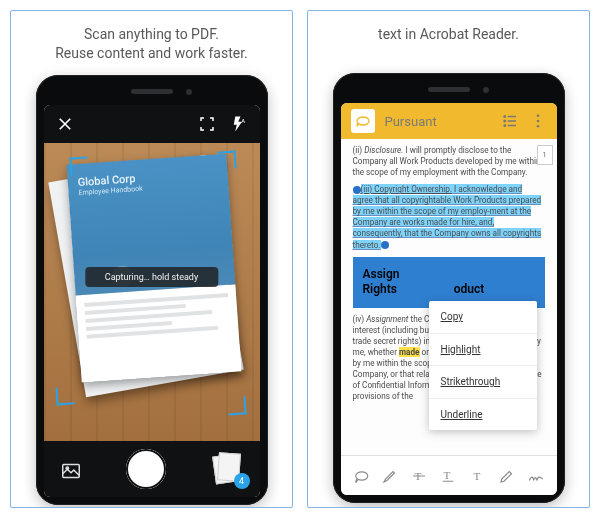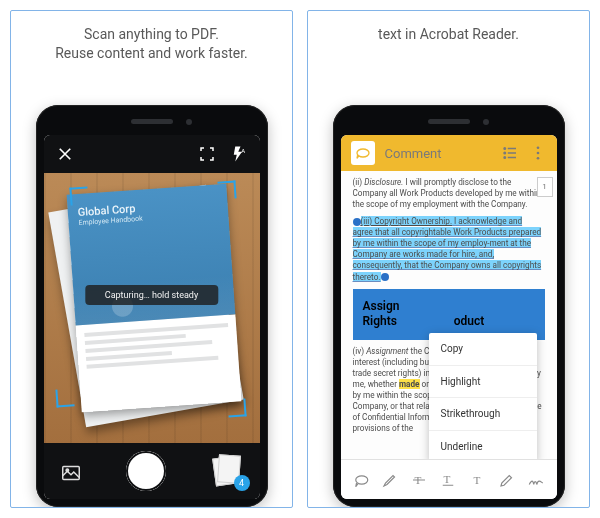--- a/index.html
+++ b/index.html
@@ -13,21 +13,20 @@
     padding: 10px;
   }
   .panel {
     flex: 1;
     border: 1px solid #82b4e8;
     border-radius: 2px;
     display: flex;
     flex-direction: column;
     align-items: center;
     overflow: hidden;
-    gap: 32px;
   }
   .caption {
     text-align: center;
     color: #595959;
     font-size: 14px;
     line-height: 1.35;
     padding: 14px 20px 12px;
     min-height: 62px;
   }
   
@@ -263,20 +262,21 @@
     width: 108px;
     background: #fff;
     box-shadow: 0 2px 10px rgba(0,0,0,0.25);
     border-radius: 2px;
     font-size: 10px;
     color: #333;
   }
   .ctx-item {
     padding: 9px 12px;
     border-bottom: 1px solid #eee;
+    text-decoration: underline;
   }
   .ctx-item:last-child { border-bottom: none; }
   .reader-bottom {
     height: 40px;
     border-top: 1px solid #e1e1e1;
     background: #fff;
     display: flex;
     align-items: center;
     justify-content: space-around;
     padding: 0 6px;
@@ -371,21 +371,21 @@
     <div class="sensor"></div>
     <div class="screen">
 
       <div class="reader-top">
         <div class="back-btn">
           <svg viewBox="0 0 24 24" width="16" height="16" fill="none" stroke="currentColor" stroke-width="2">
               <path d="M3 12a9 6 0 1 0 18 0 9 6 0 1 0-18 0z"></path>
               <path d="M6 16l-3 4 1-5"></path>
             </svg>
         </div>
-        <div class="reader-title">Comment</div>
+        <div class="reader-title">Pursuant</div>
         <span class="icon">
           <svg viewBox="0 0 24 24" width="18" height="18" fill="none" stroke="currentColor" stroke-width="2">
               <circle cx="5" cy="6" r="1" fill="currentColor"></circle>
               <path d="M9 6h11"></path>
               <circle cx="5" cy="12" r="1" fill="currentColor"></circle>
               <path d="M9 12h11"></path>
               <circle cx="5" cy="18" r="1" fill="currentColor"></circle>
               <path d="M9 18h11"></path>
             </svg>
         </span>

